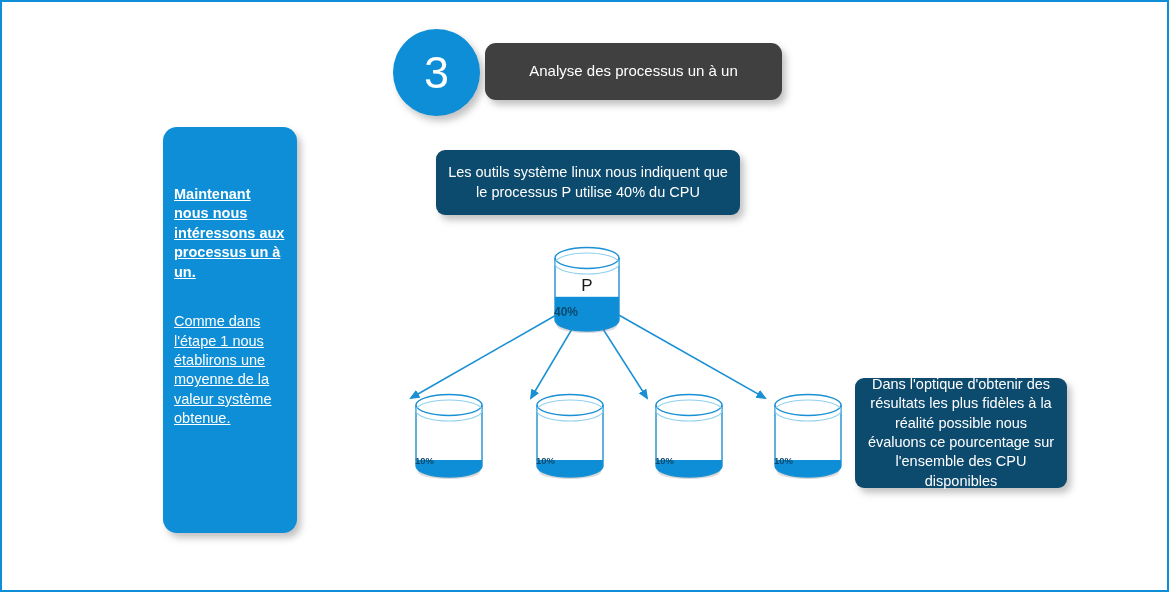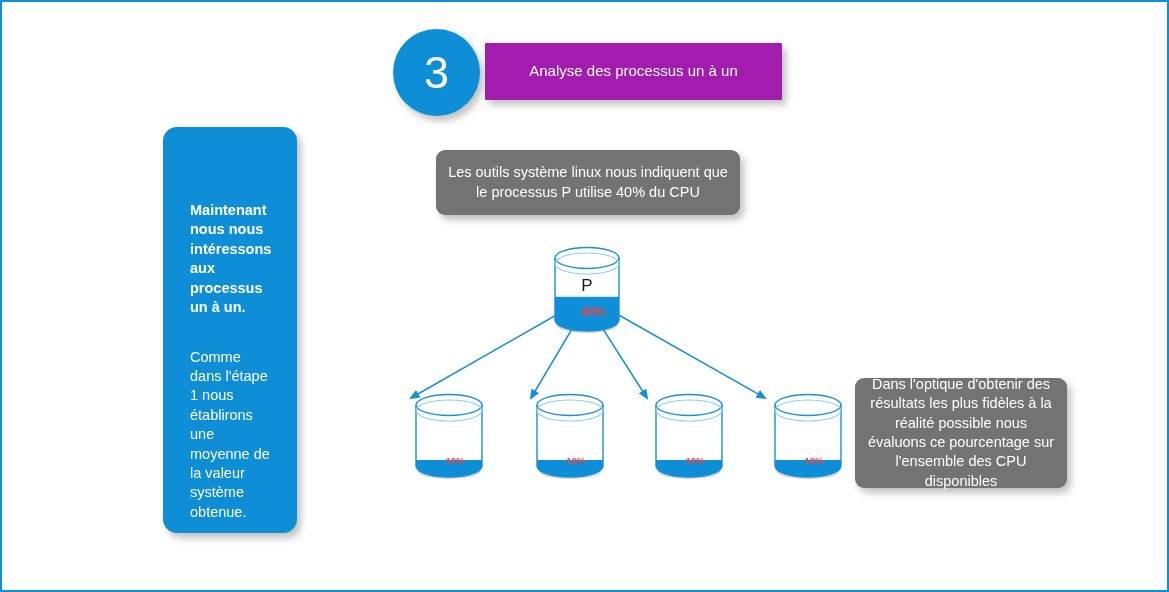--- a/index.html
+++ b/index.html
@@ -37,22 +37,22 @@
     font-size: 45px;
     font-weight: 400;
     line-height: 1;
     letter-spacing: 0px;
   }
 
   
   #title-bar {
     left: 483px; top: 41px;
     width: 297px; height: 57px;
-    background: #a21caf;
-    border-radius: 1px;
+    background: #404040;
+    border-radius: 11px;
     box-shadow: 4px 5px 7px rgba(120,120,120,0.45);
     display: flex;
     align-items: center;
     justify-content: center;
   }
   #title-bar .title-text {
     color: #ffffff;
     font-size: 15px;
     line-height: 1.25;
     text-align: center;
@@ -63,32 +63,33 @@
   #sidebar {
     left: 161px; top: 125px;
     width: 134px; height: 406px;
     background: #0d8ed6;
     border-radius: 14px;
     box-shadow: 4px 5px 7px rgba(120,120,120,0.45);
     box-sizing: border-box;
     padding: 58px 10px 10px 11px;
   }
   #sidebar p {
-    margin: 16px;
+    margin: 0;
     color: #ffffff;
     font-size: 14.5px;
     line-height: 1.34;
     text-align: left;
+    text-decoration: underline;
   }
   #sidebar p.bold { font-weight: bold; }
   #sidebar p.spacer-top { margin-top: 30px; }
 
   
   .callout {
-    background: #737373;
+    background: #0c4a6e;
     border-radius: 9px;
     box-shadow: 4px 5px 7px rgba(120,120,120,0.45);
     color: #ffffff;
     display: flex;
     align-items: center;
     justify-content: center;
     box-sizing: border-box;
     text-align: center;
     font-size: 14.5px;
     line-height: 1.33;
@@ -102,23 +103,23 @@
   .cyl svg { display: block; overflow: visible; }
   .cyl .cyl-label {
     position: absolute;
     left: 0; right: 0;
     text-align: center;
     color: #1a1a1a;
     font-size: 17px;
   }
   .cyl .cyl-pct {
     position: absolute;
-    left: 12px; right: 0;
-    text-align: center;
-    color: #ef4444;
+    left: 0; right: 0;
+    text-align: left;
+    color: #0c4a6e;
     font-weight: bold;
   }
 
   #cyl-main { left: 552px; top: 245px; width: 66px; height: 84px; }
   #cyl-main .cyl-label { top: 29px; }
   #cyl-main .cyl-pct { top: 58px; font-size: 12px; }
 
   .cyl-child { width: 68px; height: 84px; margin-left: 40px; }
   .cyl-child .cyl-pct { top: 61px; font-size: 9.5px; }
 

